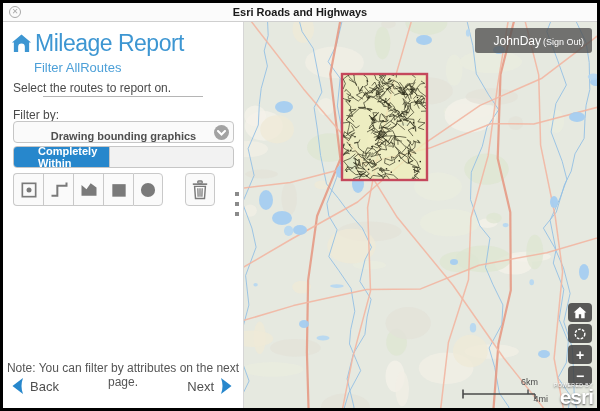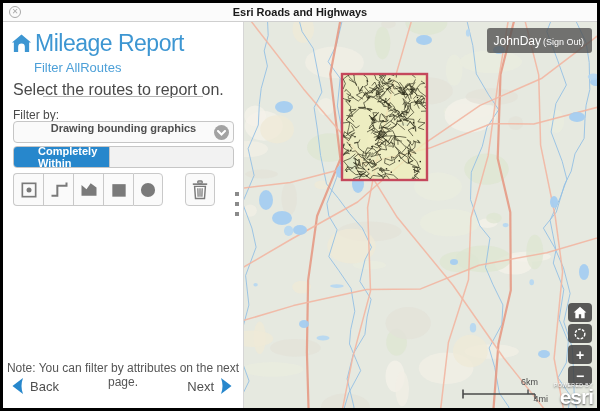--- a/index.html
+++ b/index.html
@@ -15,24 +15,24 @@
   
   .content { display:flex; height:386px; }
   .panel { width:241px; background:#fff; position:relative; border-right:1px solid #d6d6d6; }
   .map { width:353px; height:386px; position:relative; background:#e6e9e0; overflow:hidden; }
 
   
   .title-row { position:absolute; left:8px; top:8px; display:flex; align-items:center; }
   .home-house { width:21px; height:21px; margin-right:3px; }
   .page-title { font-size:23px; font-weight:normal; color:#3d96d2; letter-spacing:-0.5px; }
   .sub-link { position:absolute; left:31px; top:38px; font-size:13px; color:#4da0d8; text-decoration:none; cursor:pointer; }
-  .instruction { position:absolute; left:10px; top:59px; font-size:16px; color:#4a4a4a; }
+  .instruction { position:absolute; left:10px; top:59px; font-size:12px; color:#4a4a4a; }
   .rule { position:absolute; left:40px; top:74px; width:160px; border:none; border-top:1px solid #b5b5b5; }
   .filter-label { position:absolute; left:10px; top:86px; font-size:12px; color:#4a4a4a; }
-  .dropdown { position:absolute; left:10px; top:99px; width:221px; height:22px; background:#fafafa; border:1px solid #c6c6c6; border-radius:4px; display:flex; align-items:flex-start; justify-content:center; cursor:pointer; }
+  .dropdown { position:absolute; left:10px; top:99px; width:221px; height:22px; background:#fafafa; border:1px solid #c6c6c6; border-radius:4px; display:flex; align-items:flex-end; justify-content:center; cursor:pointer; }
   .dropdown .dd-text { font-size:11px; font-weight:bold; color:#4f4f4f; }
   .dd-chev { position:absolute; right:4px; top:3px; width:15px; height:15px; background:#a3a3a3; border-radius:50%; display:flex; align-items:center; justify-content:center; }
   .tabs { position:absolute; left:10px; top:124px; width:221px; height:22px; display:flex; border:1px solid #c6c6c6; border-radius:4px; overflow:hidden; background:#f2f2f2; }
   .tab { flex:0 0 auto; display:flex; align-items:center; justify-content:center; font-size:11px; font-weight:bold; color:#474747; border-right:1px solid #c6c6c6; cursor:pointer; background:#f2f2f2; }
   .tab.t1 { width:66px; }
   .tab.t2 { width:96px;padding-left:24px; }
   .tab.t3 { width:57px; flex:1; border-right:none; }
   .tab.selected { background:#2787cc; color:#fff; }
   .tools { position:absolute; left:10px; top:151px; height:33px; display:flex; }
   .toolbtn { width:30px; height:33px; background:#fafafa; border:1px solid #c9c9c9; border-right:none; display:flex; align-items:center; justify-content:center; cursor:pointer; padding:0; }
@@ -40,21 +40,21 @@
   .toolbtn.last { border-right:1px solid #c9c9c9; border-radius:0 4px 4px 0; }
   .trashbtn { width:30px; height:33px; margin-left:22px; background:#fafafa; border:1px solid #c9c9c9; border-radius:4px; display:flex; align-items:center; justify-content:center; cursor:pointer; }
   .dots-handle { position:absolute; right:2px; top:170px; width:6px; cursor:pointer; }
   .dots-handle i { display:block; width:4px; height:4px; background:#8b8b8b; margin:0 0 6px 0; }
   .note-text { position:absolute; left:0; right:0; top:339px; text-align:center; font-size:12px; color:#555; }
   .nav-back { position:absolute; left:8px; top:355px; display:flex; align-items:center; cursor:pointer; }
   .nav-next { position:absolute; right:10px; top:355px; display:flex; align-items:center; cursor:pointer; }
   .nav-label { font-size:13px; color:#4f4f4f; margin:0 5px; }
 
   
-  .user-btn { position:absolute; top:6px; right:5px; background:rgba(80,80,80,0.78); border-radius:3px; padding:3px 8px 4px 7px; color:#fff; cursor:pointer; white-space:nowrap; }
+  .user-btn { position:absolute; top:6px; right:5px; background:rgba(80,80,80,0.78); border-radius:3px; padding:3px 8px 4px 19px; color:#fff; cursor:pointer; white-space:nowrap; }
   .user-name { font-size:12px; }
   .sign-out { font-size:9px; margin-left:2px; }
   .map-ctrls { position:absolute; right:5px; top:281px; width:24px; }
   .mapbtn { width:24px; height:19px; margin-bottom:2px; background:rgba(62,62,62,0.85); border:none; border-radius:4px; color:#fff; display:flex; align-items:center; justify-content:center; cursor:pointer; font-size:14px; font-weight:bold; line-height:1; padding:0; }
   .scalebar { position:absolute; left:218px; top:355px; width:80px; height:26px; color:#4a4a4a; }
   .sb-km { position:absolute; right:4px; top:0; font-size:9px; }
   .sb-mi { position:absolute; right:-6px; top:17px; font-size:9px; }
   .sb-line { position:absolute; left:0; top:12px; }
   .esri-logo { position:absolute; right:4px; bottom:1px; text-align:right; color:#fff; text-shadow:0 1px 2px rgba(60,60,60,0.9); line-height:0.9;margin-left:16px; }
   .powered-by { font-size:5px; letter-spacing:0.5px; display:block; margin-bottom:1px; }

